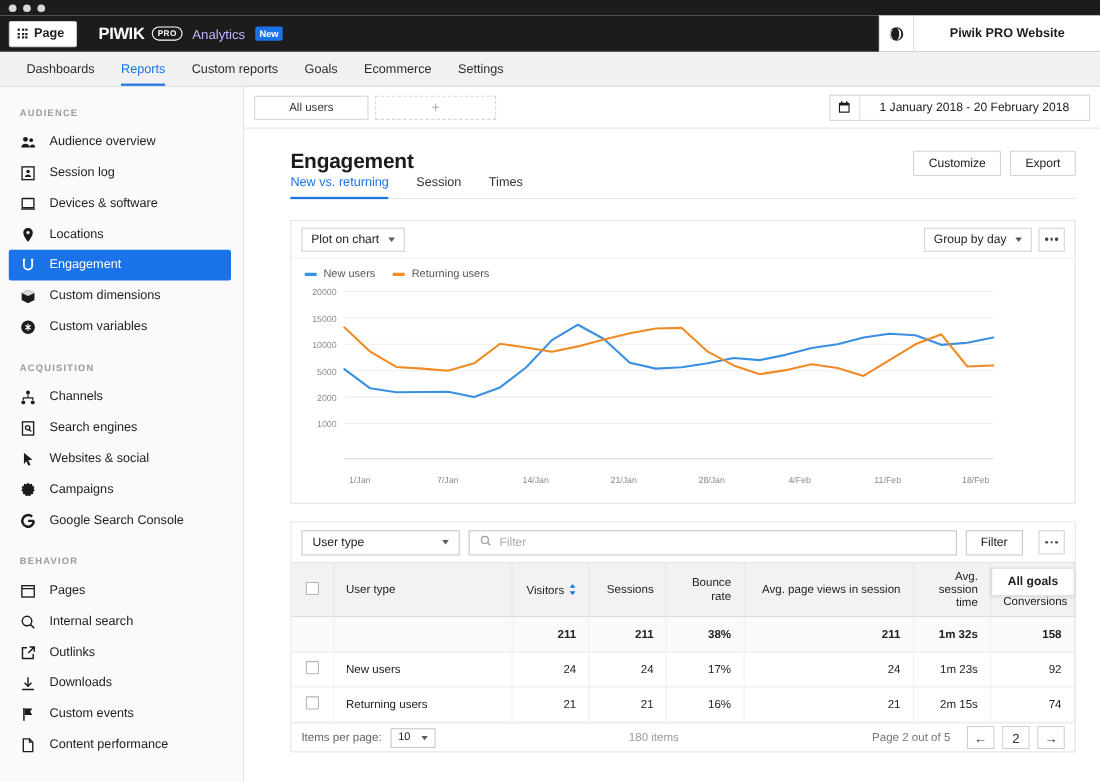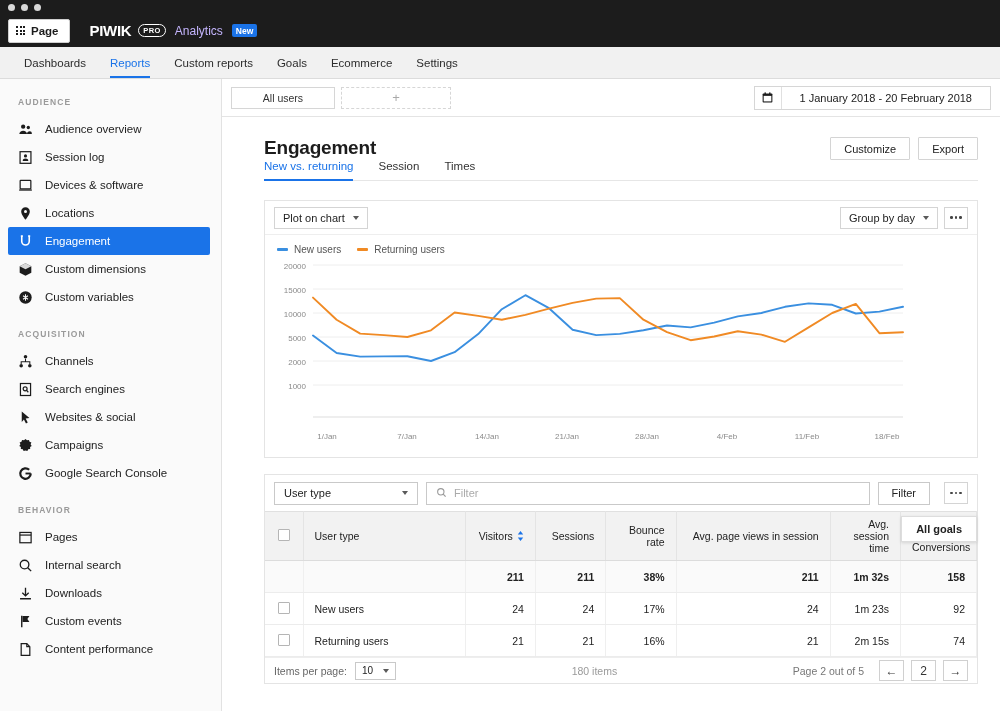--- a/index.html
+++ b/index.html
@@ -250,20 +250,32 @@
           <i></i>
       </span>
       <span>Page</span>
     </div>
     <div class="brand">
       <span class="brand-piwik">PIWIK</span>
       <span class="brand-pro">PRO</span>
       <span class="brand-analytics">Analytics</span>
       <span class="brand-new">New</span>
     </div>
+    <div class="topbar-right">
+      <div class="globe-cell">
+        <svg width="14" height="14" viewBox="0 0 16 16">
+          <circle cx="8" cy="8" r="7" fill="#1c1c1c"></circle>
+          <path d="M8 1.3 A7 7 0 0 1 8 14.7 A4 7 0 0 0 8 1.3" fill="#fff"></path>
+          <path d="M3.5 3.6 A7 7 0 0 0 3.5 12.4" stroke="#fff" stroke-width="1" fill="none"></path>
+        </svg>
+      </div>
+      <div class="site-cell">
+        <span>Piwik PRO Website</span>
+      </div>
+    </div>
   </div>
 
   <div class="navbar">
     <div class="navtab">Dashboards</div>
     <div class="navtab active">Reports</div>
     <div class="navtab">Custom reports</div>
     <div class="navtab">Goals</div>
     <div class="navtab">Ecommerce</div>
     <div class="navtab">Settings</div>
   </div>
@@ -417,20 +429,29 @@
       <div class="side-item">
         <span class="side-ico">
           <svg width="15" height="15" viewBox="0 0 16 16">
               <circle cx="7" cy="7" r="4.6" fill="none" stroke="#1c1c1c" stroke-width="1.4"></circle>
               <path d="M10.4 10.4 14 14" stroke="#1c1c1c" stroke-width="1.5"></path>
             </svg>
         </span>
         <span>Internal search</span>
       </div>
 
+      <div class="side-item">
+        <span class="side-ico">
+          <svg width="15" height="15" viewBox="0 0 16 16">
+              <path d="M7 3H2.6v10.4H13V9" fill="none" stroke="#1c1c1c" stroke-width="1.4"></path>
+              <path d="M9.4 2.4H14v4.6M14 2.4 8.2 8.2" fill="none" stroke="#1c1c1c" stroke-width="1.4"></path>
+            </svg>
+        </span>
+        <span>Outlinks</span>
+      </div>
 
       <div class="side-item">
         <span class="side-ico">
           <svg width="15" height="15" viewBox="0 0 16 16">
               <path d="M8 1.8v8.4M4.6 7.2 8 10.6l3.4-3.4M2.2 13.6h11.6" fill="none" stroke="#1c1c1c" stroke-width="1.4"></path>
             </svg>
         </span>
         <span>Downloads</span>
       </div>
 

